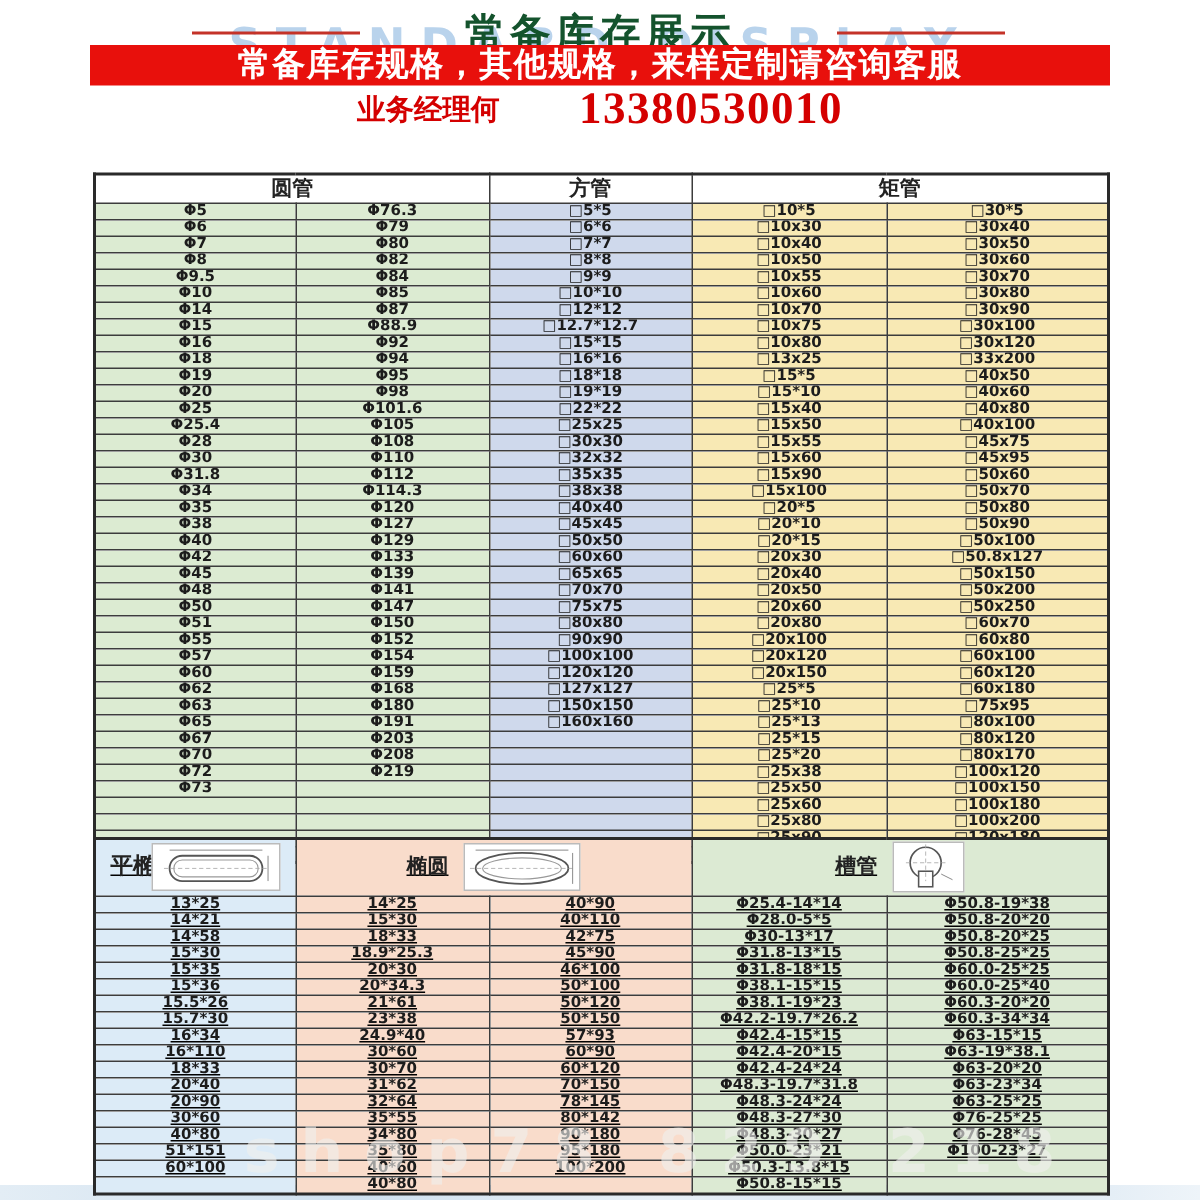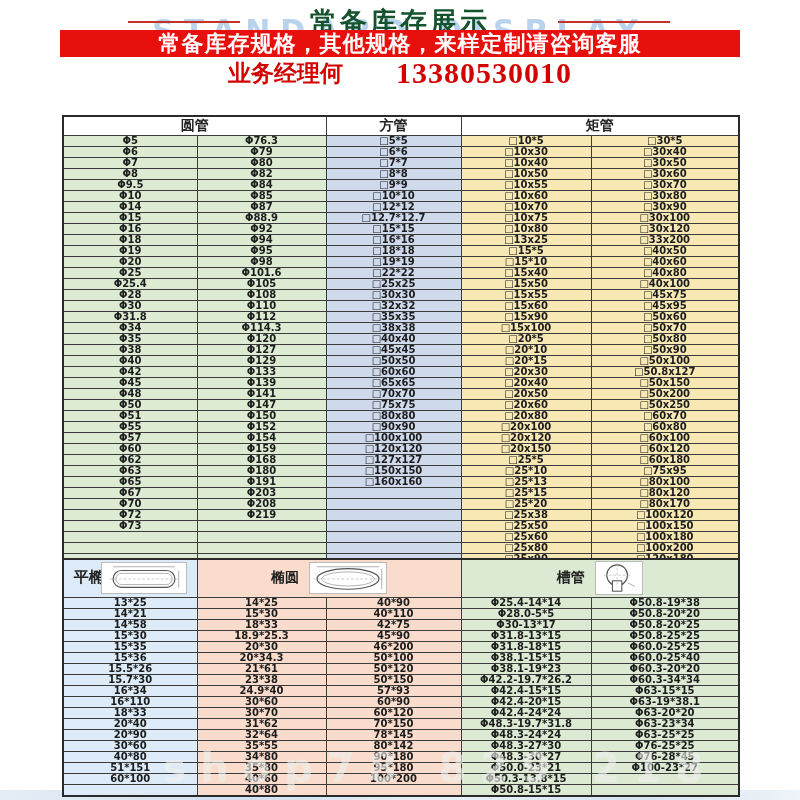--- a/index.html
+++ b/index.html
@@ -14,36 +14,36 @@
   .title-row { position:absolute; top:4px; left:0; width:100%; text-align:center; z-index:2; }
   .title { color:#14532d; font-size:27px; font-weight:bold; letter-spacing:3px; }
   .rule { position:absolute; top:21px; height:2px; background:#c43228; z-index:2; }
   .rule-left  { left:128px; width:112px; }
   .rule-right { left:558px; width:112px; }
   .banner { position:absolute; top:30px; left:60px; width:680px; height:27px;
     background:#e8100c; color:#fff; font-size:22px; font-weight:bold; text-align:center;
     line-height:27px; letter-spacing:1px; z-index:3; white-space:nowrap; }
   .phone-row { position:absolute; top:56px; left:0; width:100%; height:28px; text-align:center;
     z-index:3; white-space:nowrap; }
-  .manager { color:#d40000; font-size:23px; font-weight:bold; vertical-align:middle;
+  .manager { color:#d40000; font-size:19px; font-weight:bold; vertical-align:middle;
     margin-right:48px; }
   .phone { color:#d40000; font-size:30px; font-weight:bold; vertical-align:middle;
     font-family:"Liberation Serif","DejaVu Serif",serif; letter-spacing:1px; }
 
   
   table { border-collapse:collapse; table-layout:fixed; position:absolute; left:62px;
     width:676px; z-index:1; }
   th, td { border:1px solid #3c3c3c; text-align:center; overflow:hidden;
     white-space:nowrap; }
   th { background:#fff; font-size:14px; font-weight:bold; color:#222; }
   td { font-size:10px; font-weight:bold; color:#1c1c1c; line-height:1; height:10px;
     padding:0 1px; }
   .top-table { top:85px; border:2px solid #2a2a2a;margin-top:30px; }
   .top-table th { height:16px; }
-  .bottom-table { top:558px; border:2px solid #2a2a2a; }
+  .bottom-table { top:558px; border:2px solid #2a2a2a;text-decoration:underline; }
   .bottom-table td { height:9px; font-size:10px; }
 
   
   td.g  { background:#dcebd2; }
   td.b  { background:#cfd9ec; }
   td.y  { background:#f8e9b4; }
   td.lb { background:#dcebf7; }
   td.sa { background:#f9dccb; }
   td.lg { background:#dcead3; }
   .top-table tr:last-child td { background:#ffffff; }
@@ -457,21 +457,21 @@
         <tr>
           <td class="lb">15*30</td>
           <td class="sa">18.9*25.3</td>
           <td class="sa">45*90</td>
           <td class="lg">Φ31.8-13*15</td>
           <td class="lg">Φ50.8-25*25</td>
         </tr>
         <tr>
           <td class="lb">15*35</td>
           <td class="sa">20*30</td>
-          <td class="sa">46*200</td>
+          <td class="sa">46*100</td>
           <td class="lg">Φ31.8-18*15</td>
           <td class="lg">Φ60.0-25*25</td>
         </tr>
         <tr>
           <td class="lb">15*36</td>
           <td class="sa">20*34.3</td>
           <td class="sa">50*100</td>
           <td class="lg">Φ38.1-15*15</td>
           <td class="lg">Φ60.0-25*40</td>
         </tr>

